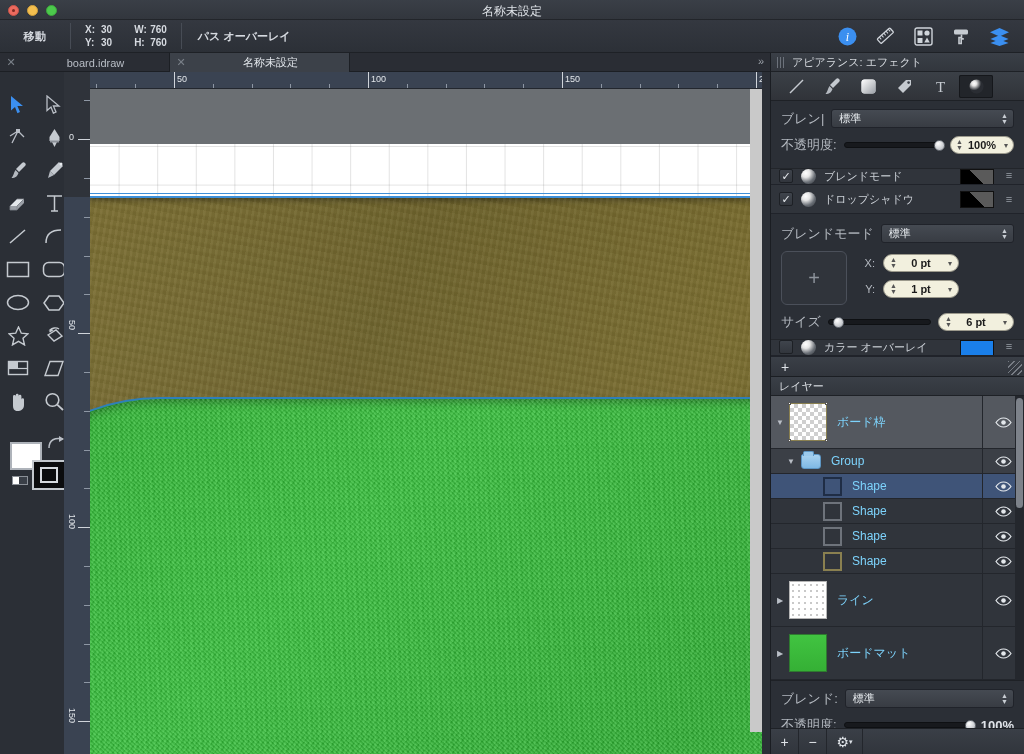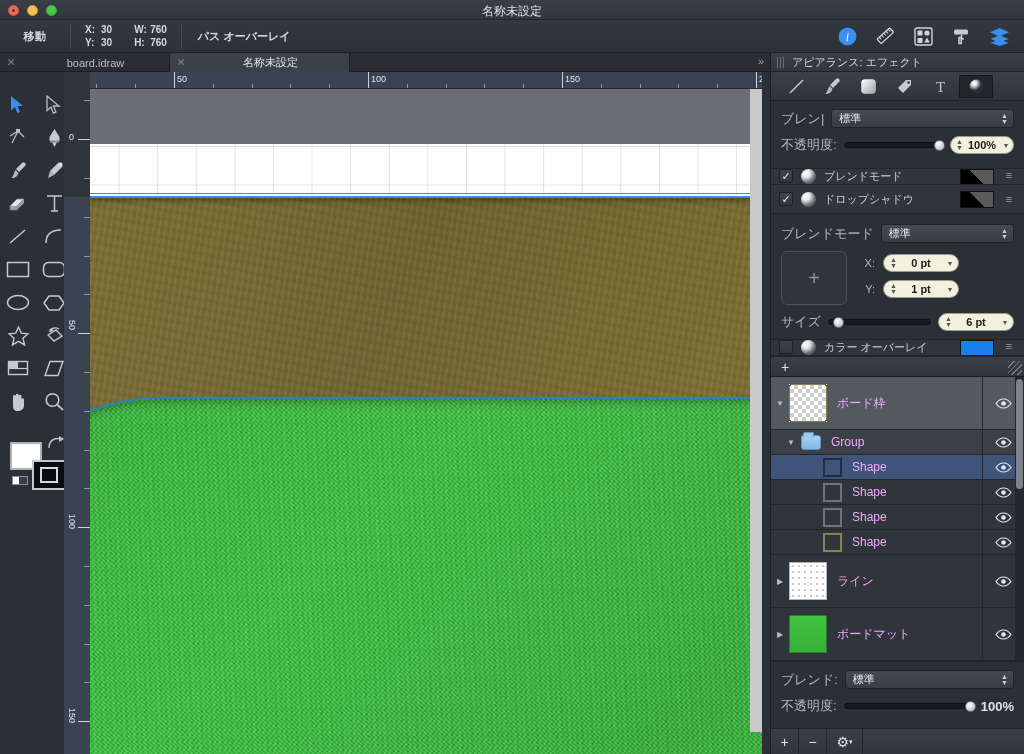--- a/index.html
+++ b/index.html
@@ -310,21 +310,21 @@
   }
   .thumb-green { width: 38px; height: 38px; border: 1px solid #2f7a30; background: linear-gradient(#41c441,#35b035); }
   .folder {
     width: 20px; height: 15px; border-radius: 2px 3px 3px 3px; background: linear-gradient(#a9d2ef,#7fb9e4);
     border: 1px solid #5d96c4; position: relative;
   }
   .folder::before { content:""; position:absolute; left:1px; top:-4px; width:9px; height:4px; background:#9ccaec; border-radius:2px 2px 0 0; border:1px solid #5d96c4; border-bottom:none; }
   .shapebox { width: 19px; height: 19px; border: 2px solid #6e737b; background: transparent; }
   .shapebox.selb { border-color: #1f2d45; }
   .shapebox.gold { border-color: #8a8050; }
-  .lname { flex: 1; padding-left: 10px; font-size: 12px; color: #f0abfc; }
+  .lname { flex: 1; padding-left: 10px; font-size: 12px; color: #7dd3fc; }
   .eyecell { width: 42px; display: flex; align-items: center; justify-content: center;
     border-left: 1px solid #23262c; align-self: stretch; }
   .lscroll { position: absolute; right: 0; top: 0; width: 9px; bottom: 0; background: #24272d; }
   .lscroll .th { position: absolute; left: 1px; top: 2px; width: 7px; height: 110px; border-radius: 4px; background: #7d828a; }
 
   .blend-bottom { padding: 8px 10px; background: #2b2f36; border-top: 1px solid #1e2126; }
   .bottombar {
     position: absolute; left: 0; bottom: 0; width: 254px; height: 26px;
     background: linear-gradient(#3a3f47,#31353c); border-top: 1px solid #1e2126;
     display: flex; align-items: center;
@@ -788,20 +788,23 @@
       <span class="fx-name">カラー オーバーレイ</span>
       <span class="fx-sw blue"></span>
       <span class="fx-hamb">≡</span>
     </div>
 
     <div class="fx-footer">
       <span>+</span>
       <span class="resize-grip"></span>
     </div>
 
+    <div class="layers-head">
+      <span>レイヤー</span>
+    </div>
 
     <div class="layer-scroll">
       <div class="lrow grp">
         <span class="disc">▼</span>
         <span class="thumb-lg">
           <span class="hdl" style="left:-2px;top:-2px"></span>
             <span class="hdl" style="right:-2px;top:-2px"></span>
           <span class="hdl" style="left:-2px;bottom:-2px"></span>
             <span class="hdl" style="right:-2px;bottom:-2px"></span>
         </span>

